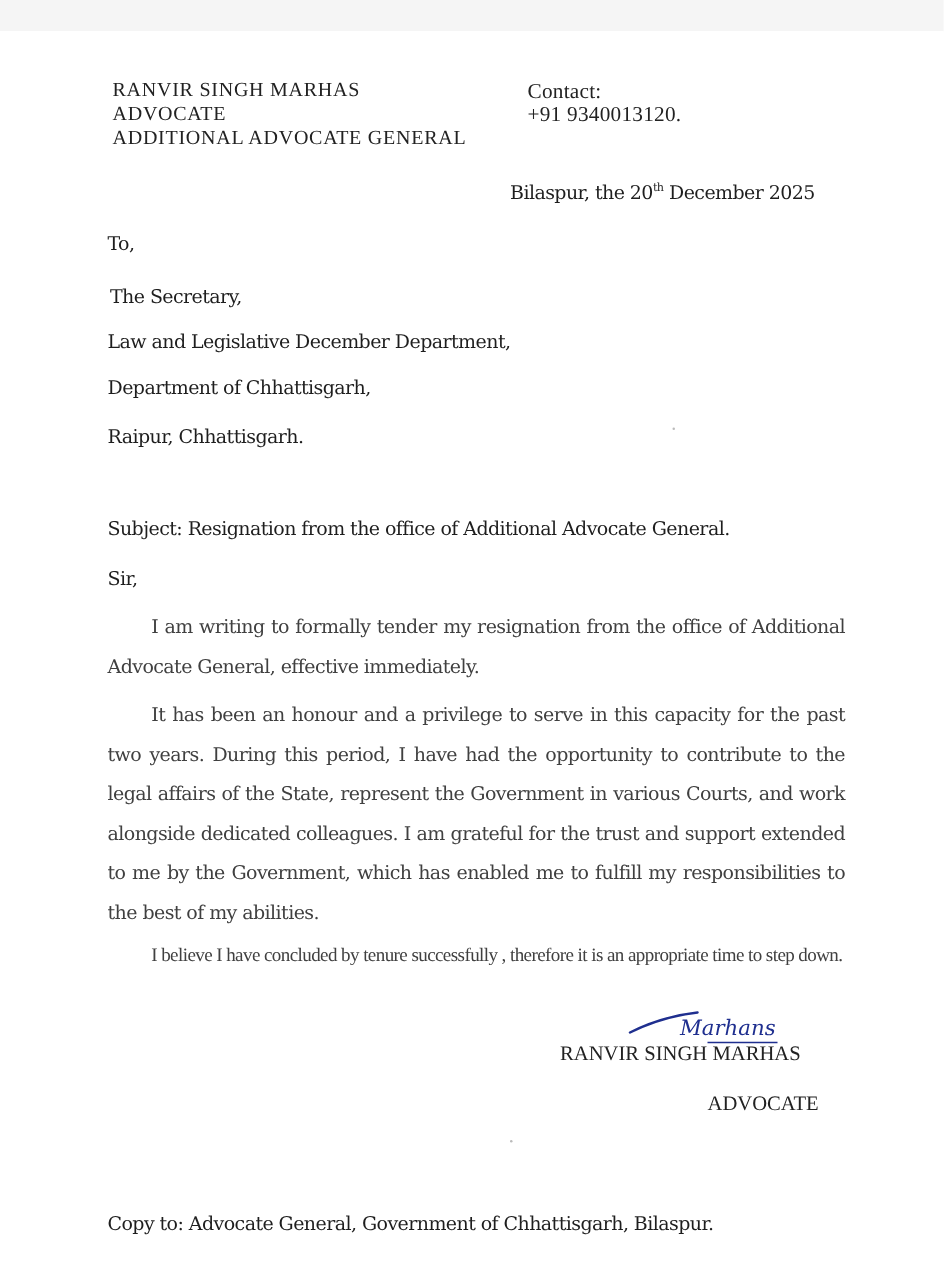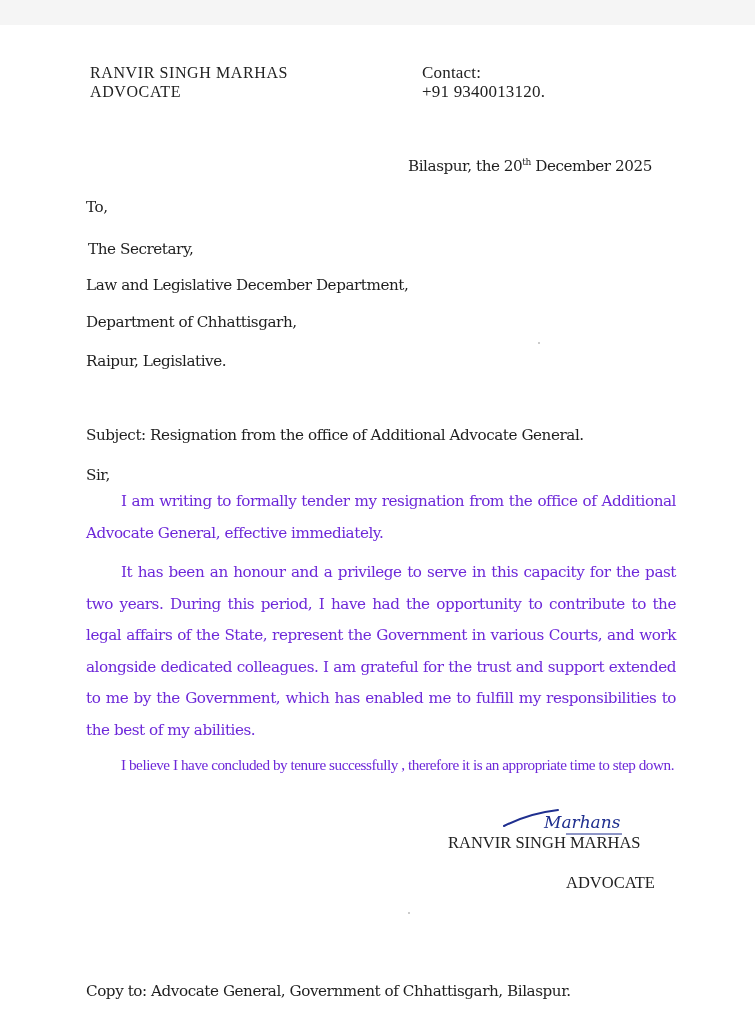--- a/index.html
+++ b/index.html
@@ -7,53 +7,54 @@
     width: 755px; height: 1024px; position: relative; overflow: hidden;
     background: #ffffff;
     font-family: "DejaVu Serif", "Liberation Serif", serif;
     color: #1e1e1e;
   }
   .topbar { position: absolute; left: 0; top: 0; width: 755px; height: 25px; background: #f5f5f5; }
   .page { position: absolute; left: 0; top: 25px; width: 755px; height: 999px; background: #fff; }
   .lh { position: absolute; font-family: "Liberation Serif", serif; font-size: 16px; letter-spacing: 0.6px; line-height: 19px; color: #222; }
   .name { left: 90px; top: 38px; }
   .contact { left: 422px; top: 38px; font-size: 17px; letter-spacing: 0.2px; }
-  .t { position: absolute; font-family: "DejaVu Serif", serif; font-size: 15.2px; color: #1e1e1e; white-space: nowrap; letter-spacing: -0.45px; margin-top: 12px; }
-  .para { position: absolute; left: 86px; width: 590px; font-family: "DejaVu Serif", serif; font-size: 15.2px; line-height: 31.5px; color: #6d28d9; text-align: justify; letter-spacing: -0.45px; }
+  .t { position: absolute; font-family: "DejaVu Serif", serif; font-size: 15.2px; color: #1e1e1e; white-space: nowrap; letter-spacing: -0.45px; }
+  .para { position: absolute; left: 86px; width: 590px; font-family: "DejaVu Serif", serif; font-size: 15.2px; line-height: 31.5px; color: #404040; text-align: justify; letter-spacing: -0.45px; }
   .para .ind { display: inline-block; width: 35px; }
   sup { font-size: 9px; vertical-align: 6px; line-height: 0; }
   .sig { position: absolute; left: 500px; top: 798px; width: 140px; height: 40px; }
   .sign-name { position: absolute; left: 448px; top: 833px; font-family: "Liberation Serif", serif; font-size: 16.5px; color: #222; }
   .sign-role { position: absolute; left: 566px; top: 873px; font-family: "Liberation Serif", serif; font-size: 16.5px; color: #222; }
   .dot { position: absolute; width: 2px; height: 2px; background: #bbb; border-radius: 1px; }
 </style>
 </head>
 <body>
 
 <div class="topbar"></div>
 <div class="page"></div>
 
 <div class="lh name" style="top:63px;">
   <div>RANVIR SINGH MARHAS</div>
   <div>ADVOCATE</div>
+  <div>ADDITIONAL ADVOCATE GENERAL</div>
 </div>
 <div class="lh contact" style="top:63px;">
   <div>Contact:</div>
   <div>+91 9340013120.</div>
 </div>
 
 <div class="t" style="left:408px; top:145px;">
   <span>Bilaspur, the 20</span><sup>th</sup><span> December 2025</span>
 </div>
 
 <div class="t" style="left:86px; top:186px;">To,</div>
 <div class="t" style="left:88px; top:228px;">The Secretary,</div>
 <div class="t" style="left:86px; top:264px;">Law and Legislative December Department,</div>
 <div class="t" style="left:86px; top:301px;">Department of Chhattisgarh,</div>
-<div class="t" style="left:86px; top:340px;">Raipur, Legislative.</div>
+<div class="t" style="left:86px; top:340px;">Raipur, Chhattisgarh.</div>
 
 <div class="t" style="left:86px; top:414px;">Subject: Resignation from the office of Additional Advocate General.</div>
 <div class="t" style="left:86px; top:454px;">Sir,</div>
 
 <div class="para" style="top:486px;">
   <span class="ind"></span><span>I am writing to formally tender my resignation from the office of Additional Advocate General, effective immediately.</span>
 </div>
 <div class="para" style="top:557px;">
   <span class="ind"></span><span>It has been an honour and a privilege to serve in this capacity for the past two years. During this period, I have had the opportunity to contribute to the legal affairs of the State, represent the Government in various Courts, and work alongside dedicated colleagues. I am grateful for the trust and support extended to me by the Government, which has enabled me to fulfill my responsibilities to the best of my abilities.</span>
 </div>

